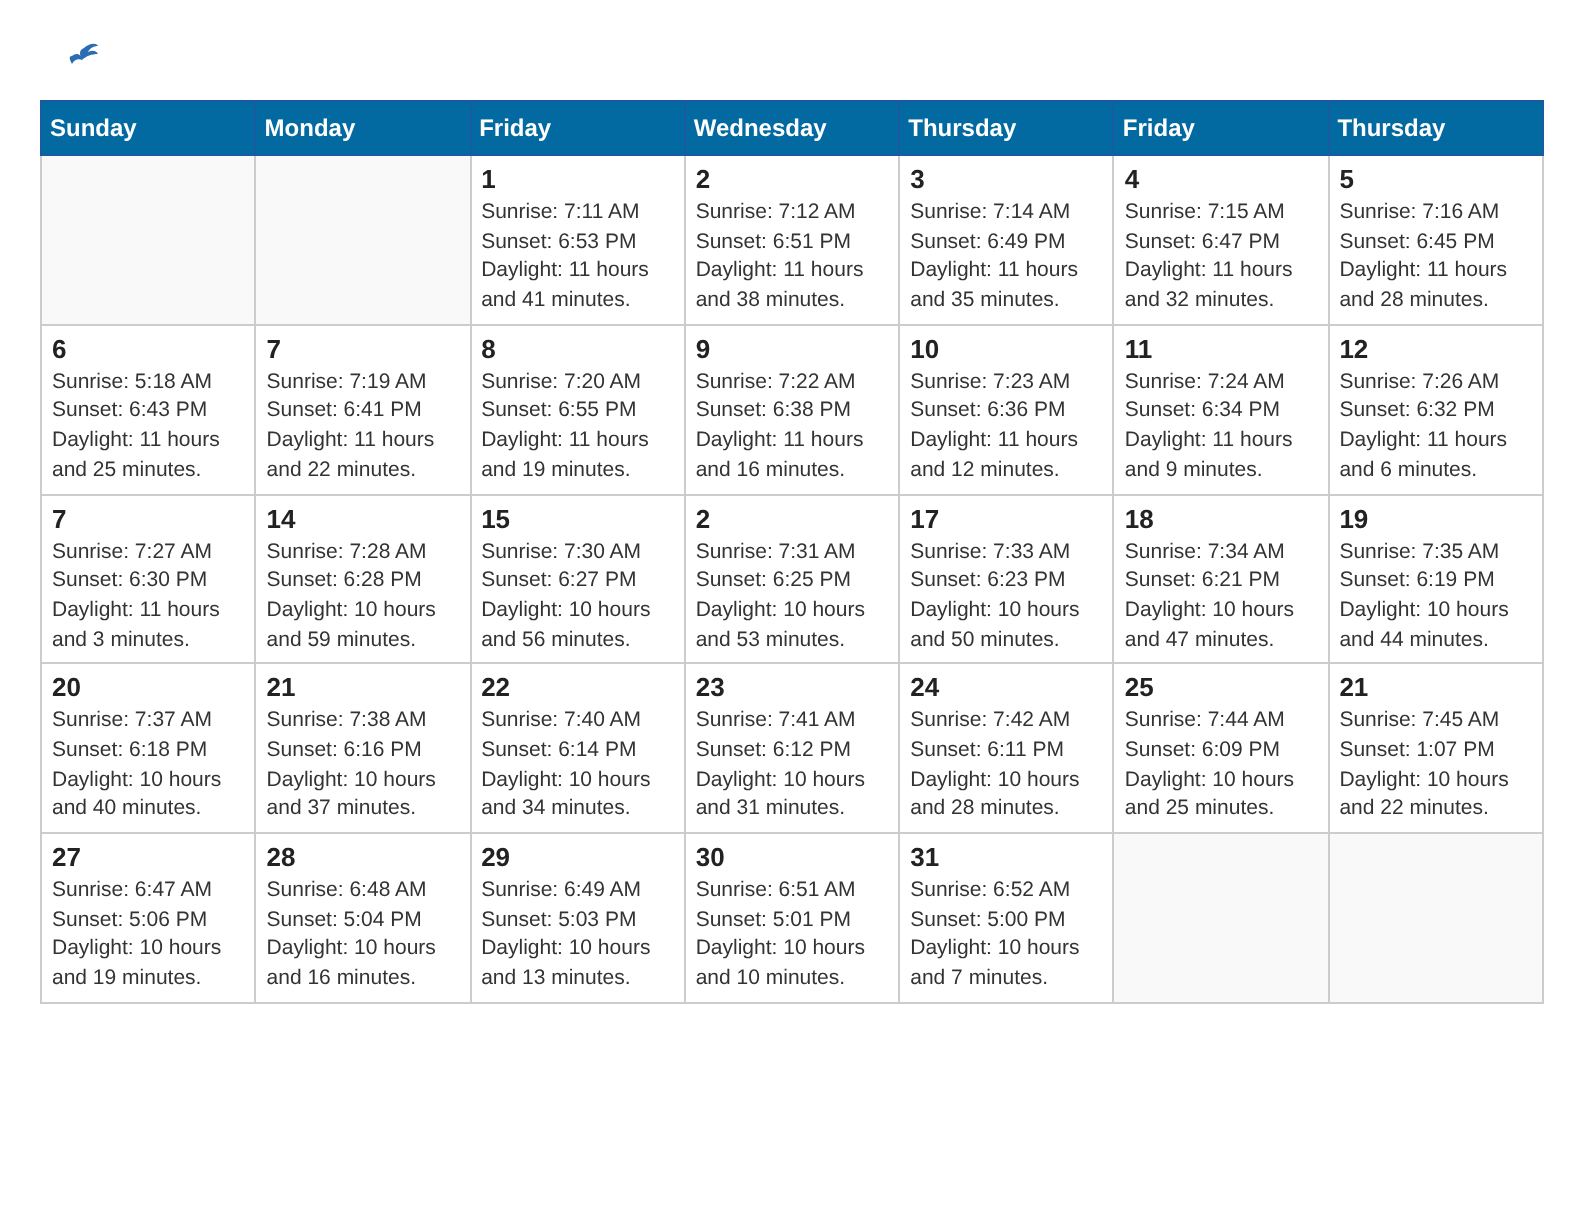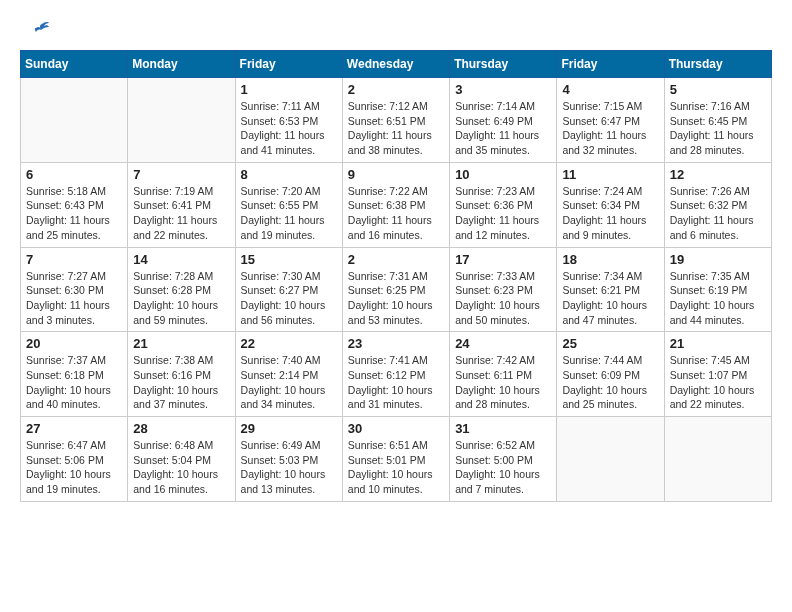--- a/index.html
+++ b/index.html
@@ -247,21 +247,21 @@
         </td>
         <td>
           <span class="day-num">21</span>
           <div class="day-info">Sunrise: 7:38 AM
 Sunset: 6:16 PM
 Daylight: 10 hours and 37 minutes.</div>
         </td>
         <td>
           <span class="day-num">22</span>
           <div class="day-info">Sunrise: 7:40 AM
-Sunset: 2:14 PM
+Sunset: 6:14 PM
 Daylight: 10 hours and 34 minutes.</div>
         </td>
         <td>
           <span class="day-num">23</span>
           <div class="day-info">Sunrise: 7:41 AM
 Sunset: 6:12 PM
 Daylight: 10 hours and 31 minutes.</div>
         </td>
         <td>
           <span class="day-num">24</span>

